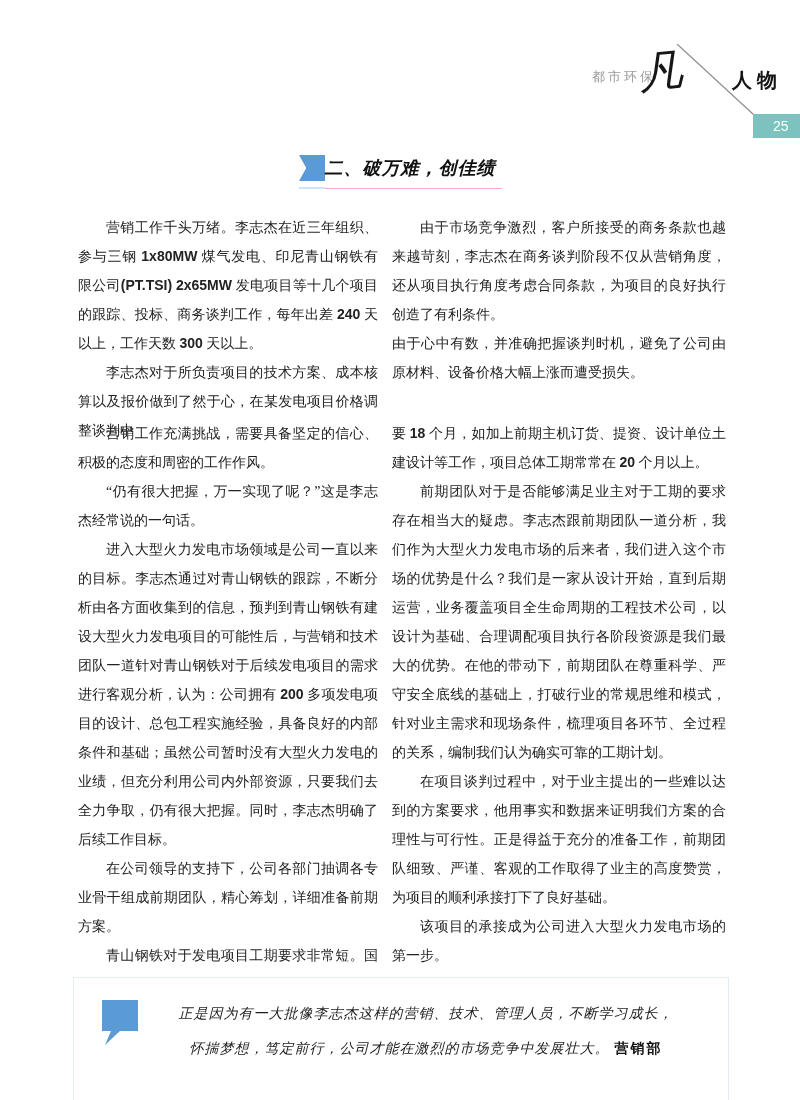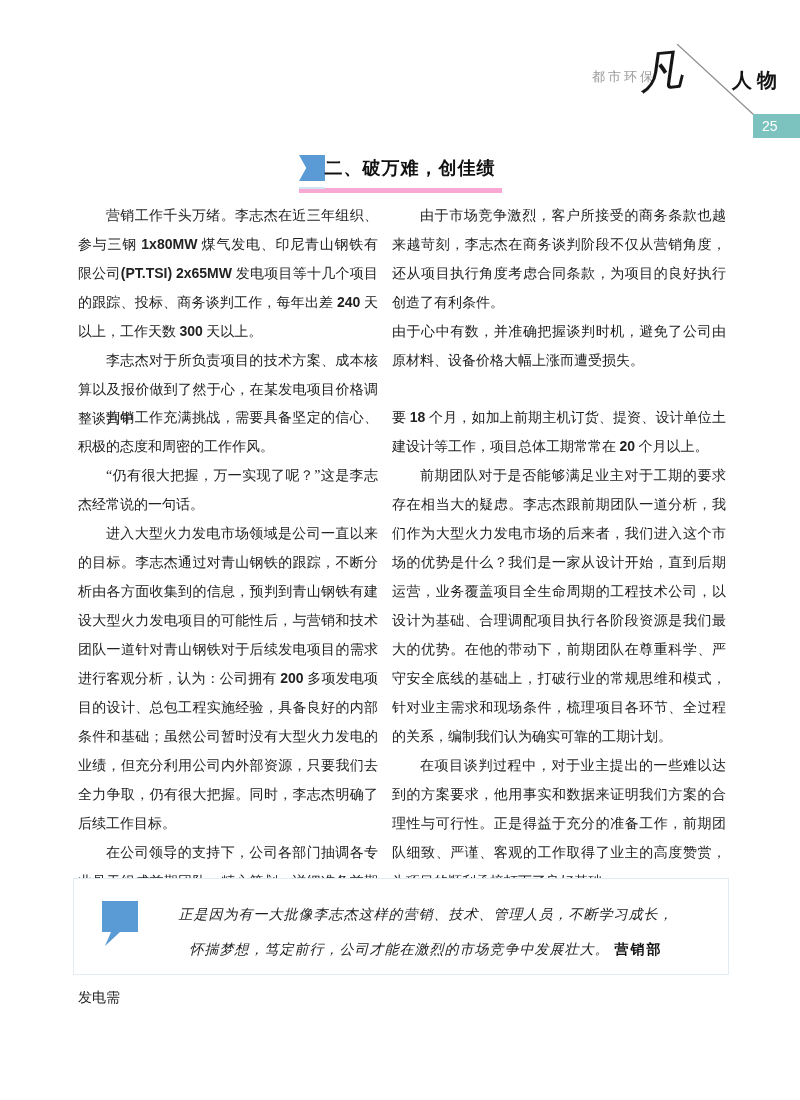--- a/index.html
+++ b/index.html
@@ -7,40 +7,40 @@
   body { width:800px; height:1100px; font-family:"Liberation Serif","DejaVu Serif",serif; color:#1f1f1f; }
   .page { position:relative; width:800px; height:1100px; background:#fff; overflow:hidden; }
 
   
   .masthead { position:absolute; inset:0; pointer-events:none;margin-top:44px; }
   .brand { position:absolute; left:592px; top:24px; font-size:13px; color:#9a9a9a; letter-spacing:3px; font-family:"Liberation Sans",sans-serif; }
   .brand-mark { position:absolute; left:638px; top:6px; font-size:44px; line-height:1; color:#161616; font-style:italic; transform:rotate(-6deg); font-family:"DejaVu Serif",serif; }
   .diag { position:absolute; left:0; top:0; width:800px; height:100px; }
   .diag line { stroke:#8d8d8d; stroke-width:1.2; }
   .category { position:absolute; left:732px; top:23px; font-size:20px; font-weight:700; letter-spacing:5px; color:#141414; font-family:"Liberation Sans",sans-serif; }
-  .pagenum { position:absolute; left:753px; top:70px; width:47px; height:24px; background:#7cc3bf; color:#ffffff; font-family:"Liberation Sans",sans-serif; font-size:14px; line-height:24px; padding-left:9px; }
+  .pagenum { position:absolute; left:753px; top:70px; width:47px; height:24px; background:#7cc3bf; color:#ffffff; font-family:"Liberation Sans",sans-serif; font-size:14px; line-height:24px; padding-left:20px; }
 
   
   .sec { position:absolute; left:0; width:800px; }
   .head-row { display:flex; justify-content:center; }
-  .section-head { display:inline-flex; align-items:center; padding:0 6px 7px 0; border-bottom:5px solid #f9a8d4; position:relative; }
+  .section-head { display:inline-flex; align-items:center; padding:0 6px 7px 0; border-bottom:1px solid #f9a8d4; position:relative;font-style:italic; }
   .section-head::after { content:""; position:absolute; bottom:-1px; left:0; width:26px; height:2px; background:#cfe4f6; }
   .head-icon { display:inline-flex; width:26px; height:26px; }
   .head-title { font-family:"Liberation Sans",sans-serif; font-weight:700; font-size:18px; letter-spacing:1px; color:#111; }
 
   
-  .cols { margin-top:8px; display:flex; gap:14px; padding-left:78px; padding-right:74px; }
+  .cols { margin-top:24px; display:flex; gap:14px; padding-left:78px; padding-right:74px; }
   .col-left  { flex:none; width:300px; }
   .col-right { flex:1; }
   .para { font-size:14px; line-height:29px; text-align:justify; text-indent:2em; color:#222; }
   .para.cont { text-indent:0; }
   .num { font-family:"Liberation Sans",sans-serif; font-weight:700; }
 
   
-  .quote-box { position:absolute; left:73px; top:878px; width:656px; height:97px; border:1px solid #e4ecf2; background:#fff; }
+  .quote-box { position:absolute; left:73px; top:977px; width:656px; height:124px; border:1px solid #e4ecf2; background:#fff; }
   .quote-icon { position:absolute; left:28px; top:22px; width:36px; height:46px; }
   .quote-text { position:absolute; left:80px; right:30px; top:18px; text-align:center; font-style:italic; font-size:14px; line-height:35px; color:#1d1d1d; letter-spacing:1px; }
   .quote-attrib { font-style:normal; font-weight:700; font-family:"Liberation Sans",sans-serif; letter-spacing:2px; margin-left:5px; color:#111; }
 </style>
 </head>
 <body>
 
 <div class="page">
 
   <header class="masthead">

